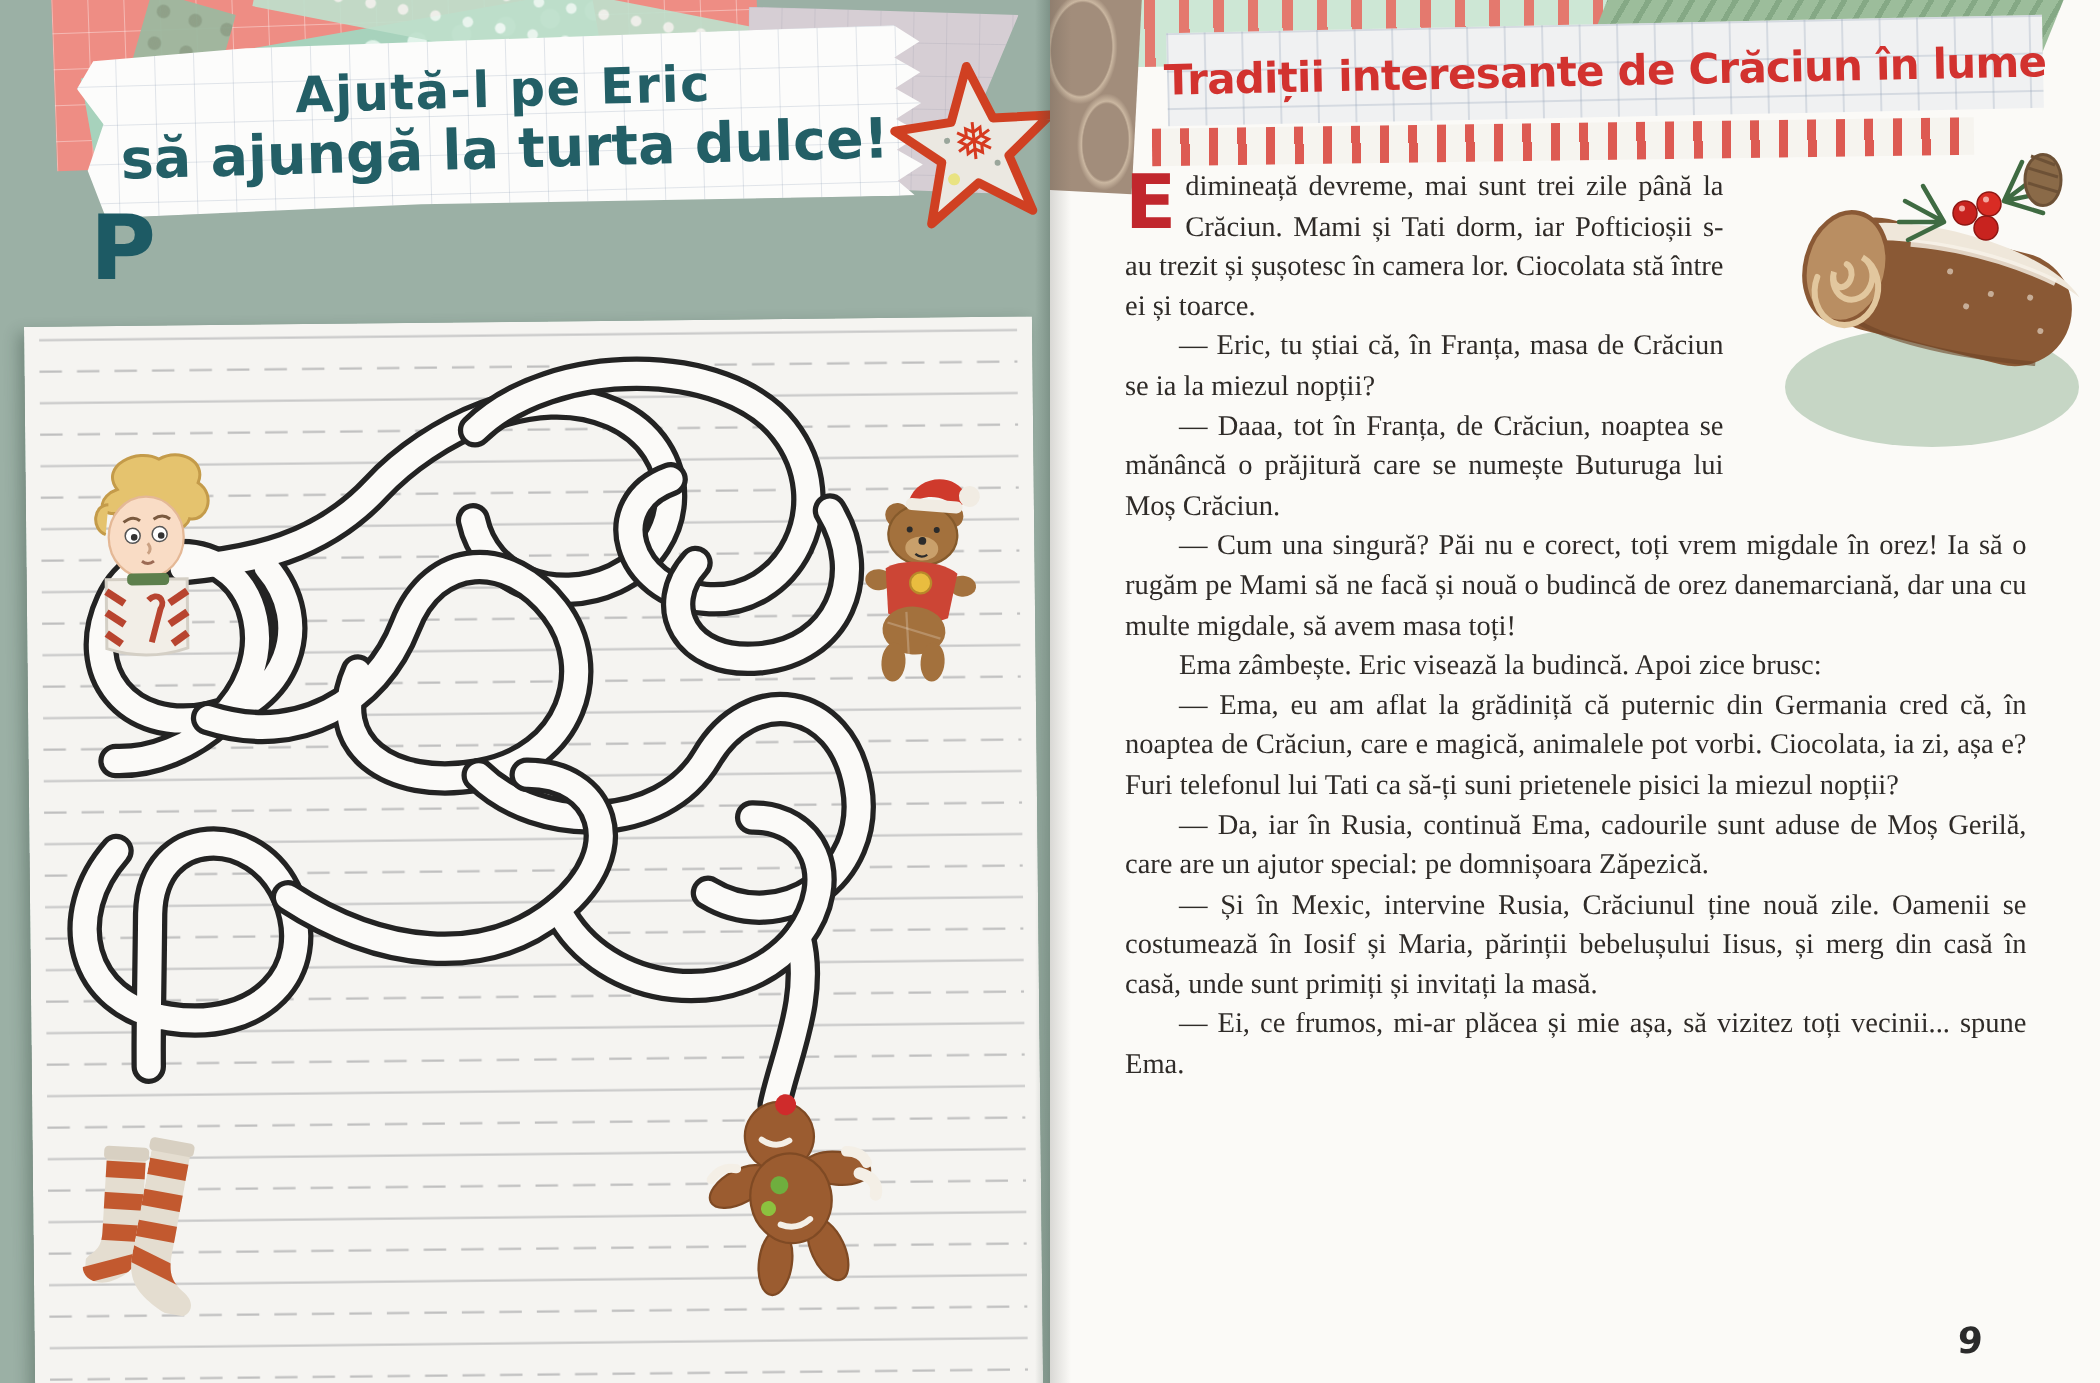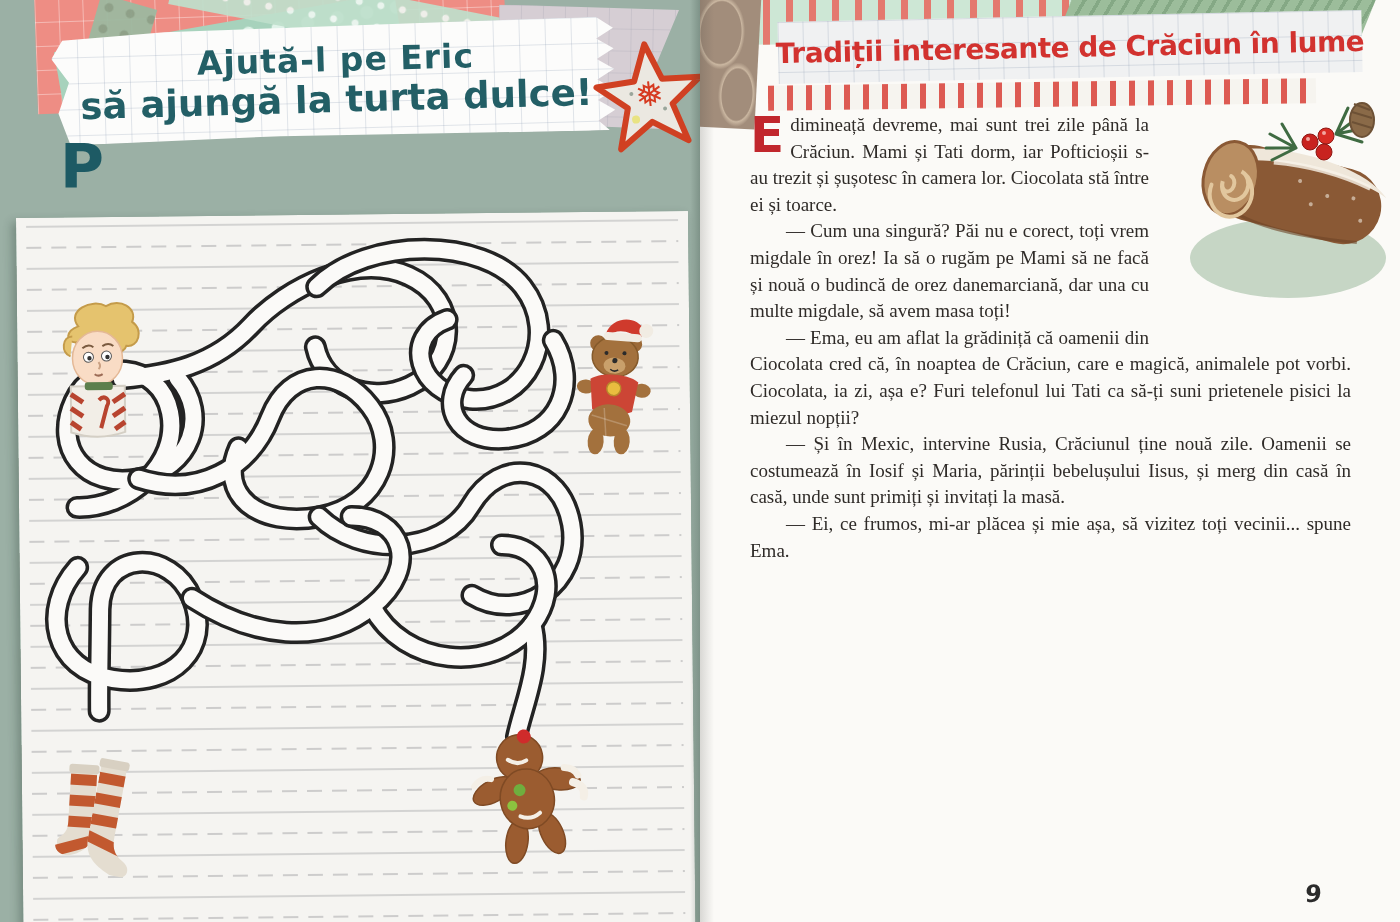--- a/index.html
+++ b/index.html
@@ -318,22 +318,26 @@
           <circle cx="148" cy="66" r="8" fill="#c8231f" stroke="#8e1713"></circle>
           <circle cx="132" cy="53" r="2" fill="#f2a7a0"></circle>
             <circle cx="148" cy="47" r="2" fill="#f2a7a0"></circle>
         </g>
       </svg>
     </div>
 
     <div class="body-col">
       <div class="log-float"></div>
       <p class="first"><span class="dropE">E</span><span>dimineață devreme, mai sunt trei zile până la Crăciun. Mami și Tati dorm, iar Pofticioșii s-au trezit și șușotesc în camera lor. Ciocolata stă între ei și toarce.</span></p>
+      <p>— Eric, tu știai că, în Franța, masa de Crăciun se ia la miezul nopții?</p>
+      <p>— Daaa, tot în Franța, de Crăciun, noaptea se mănâncă o prăjitură care se numește Buturuga lui Moș Crăciun.</p>
       <p>— Cum una singură? Păi nu e corect, toți vrem migdale în orez! Ia să o rugăm pe Mami să ne facă și nouă o budincă de orez danemarciană, dar una cu multe migdale, să avem masa toți!</p>
-      <p>— Ema, eu am aflat la grădiniță că oamenii din Ciocolata cred că, în noaptea de Crăciun, care e magică, animalele pot vorbi. Ciocolata, ia zi, așa e? Furi telefonul lui Tati ca să-ți suni prietenele pisici la miezul nopții?</p>
+      <p>Ema zâmbește. Eric visează la budincă. Apoi zice brusc:</p>
+      <p>— Ema, eu am aflat la grădiniță că puternic din Germania cred că, în noaptea de Crăciun, care e magică, animalele pot vorbi. Ciocolata, ia zi, așa e? Furi telefonul lui Tati ca să-ți suni prietenele pisici la miezul nopții?</p>
+      <p>— Da, iar în Rusia, continuă Ema, cadourile sunt aduse de Moș Gerilă, care are un ajutor special: pe domnișoara Zăpezică.</p>
       <p>— Și în Mexic, intervine Rusia, Crăciunul ține nouă zile. Oamenii se costumează în Iosif și Maria, părinții bebelușului Iisus, și merg din casă în casă, unde sunt primiți și invitați la masă.</p>
       <p>— Ei, ce frumos, mi-ar plăcea și mie așa, să vizitez toți vecinii... spune Ema.</p>
 
     </div>
 
     <div class="pagenum">9</div>
   </div>
 </div>
 
 </body></html>

